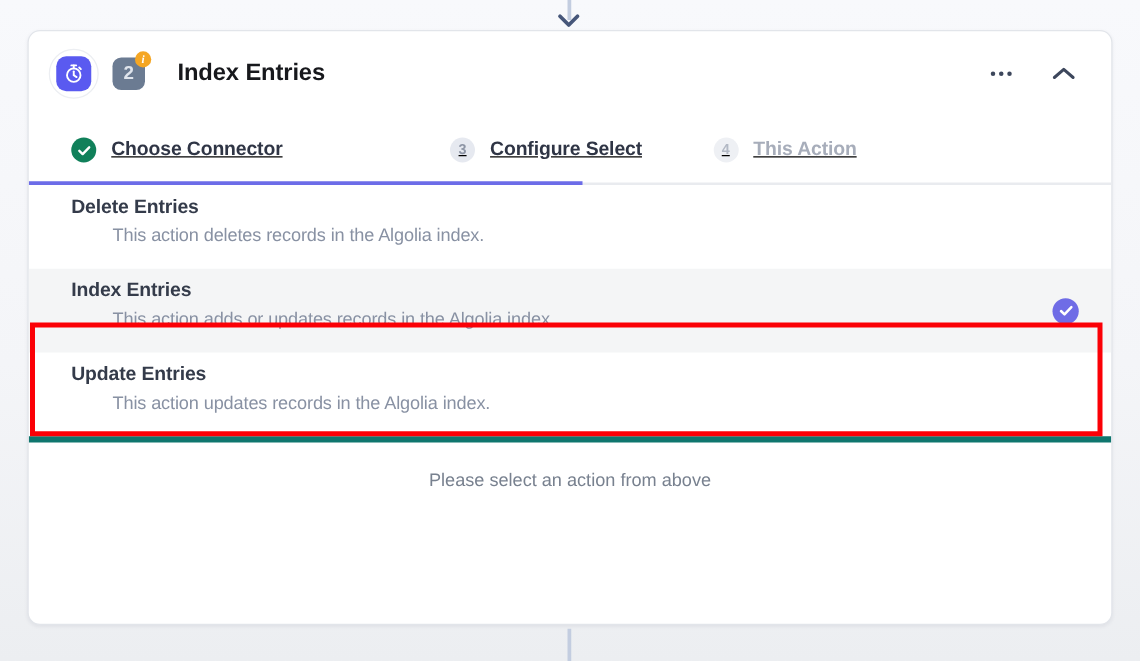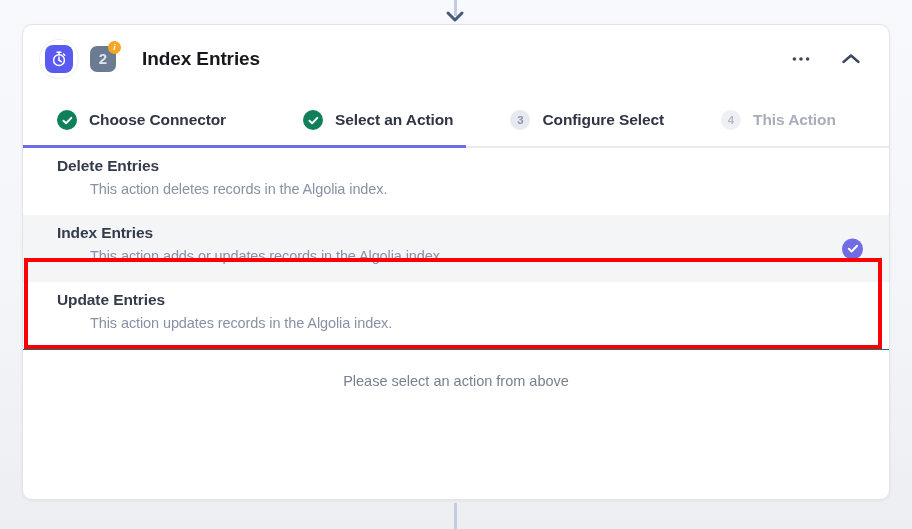--- a/index.html
+++ b/index.html
@@ -175,20 +175,21 @@
     width: 443px;
     height: 3px;
     background: #6c6ce8;
     z-index: 2;
   }
   .tab {
     display: flex;
     align-items: center;
     height: 100%;
     cursor: pointer;
+    text-decoration: underline;
   }
   .tab-label {
     font-size: 15.5px;
     font-weight: bold;
     color: #2f3545;
     margin-left: 12px;
     letter-spacing: -0.1px;
   }
   .tab.inactive .tab-label { color: #a7adba; }
   .tab-num {
@@ -220,21 +221,21 @@
   .gap-3 { width: 57px; }
 
   
   .action-row {
     position: relative;
     padding: 9px 34px 18px 34px;
     box-sizing: border-box;
     cursor: pointer;
   }
   .action-row.selected { background: #f4f5f6; }
-  .action-row.divided { border-bottom: 1px solid #0f766e; }
+  .action-row.divided { border-bottom: 5px solid #0f766e; }
   .action-title {
     font-size: 15.5px;
     font-weight: bold;
     color: #343b4a;
     letter-spacing: -0.1px;
   }
   .action-desc {
     margin-top: 6px;
     font-size: 14.5px;
     color: #8891a3;
@@ -334,28 +335,20 @@
         <span class="tab-check">
           <svg width="11" height="11" viewBox="0 0 12 12">
             <path d="M1.6 6.2 L4.5 9 L10.2 3.1" fill="none" stroke="#ffffff" stroke-width="2.1" stroke-linecap="round" stroke-linejoin="round"></path>
           </svg>
         </span>
         <span class="tab-label">Choose Connector</span>
       </div>
 
       <div class="gap-1"></div>
 
-      <div class="tab">
-        <span class="tab-check">
-          <svg width="11" height="11" viewBox="0 0 12 12">
-            <path d="M1.6 6.2 L4.5 9 L10.2 3.1" fill="none" stroke="#ffffff" stroke-width="2.1" stroke-linecap="round" stroke-linejoin="round"></path>
-          </svg>
-        </span>
-        <span class="tab-label">Select an Action</span>
-      </div>
 
       <div class="gap-2"></div>
 
       <div class="tab">
         <span class="tab-num">3</span>
         <span class="tab-label">Configure Select</span>
       </div>
 
       <div class="gap-3"></div>
 

